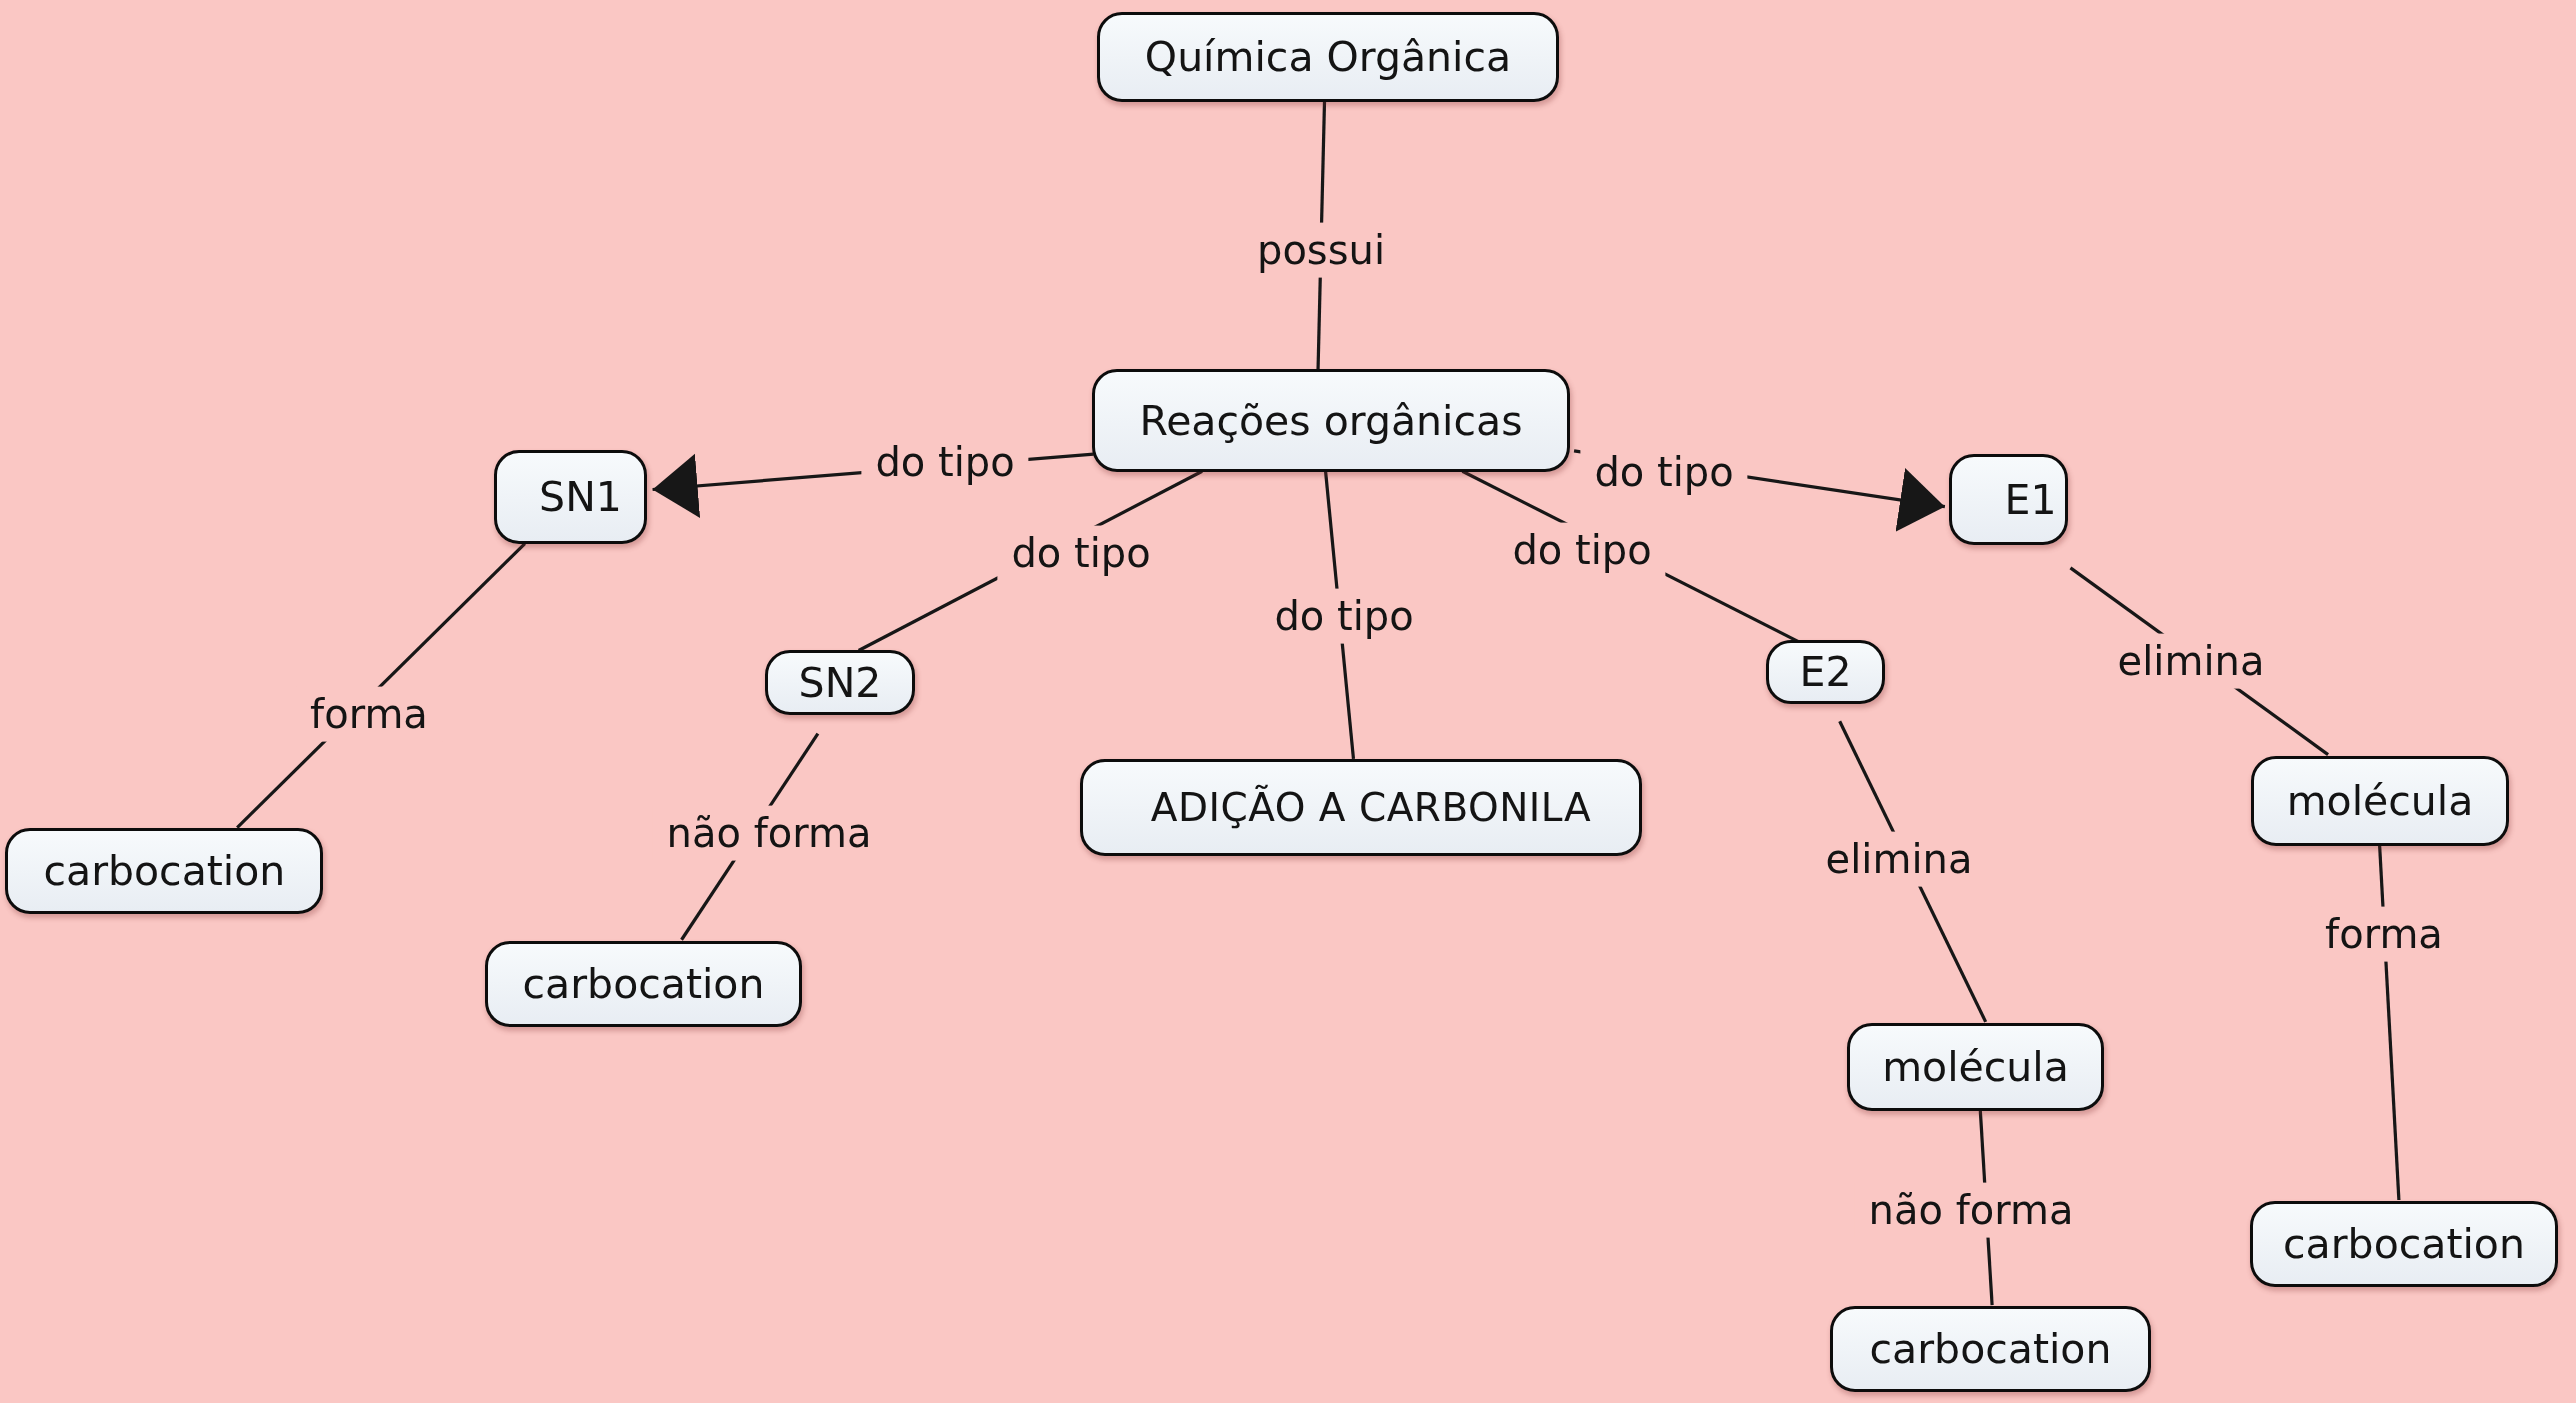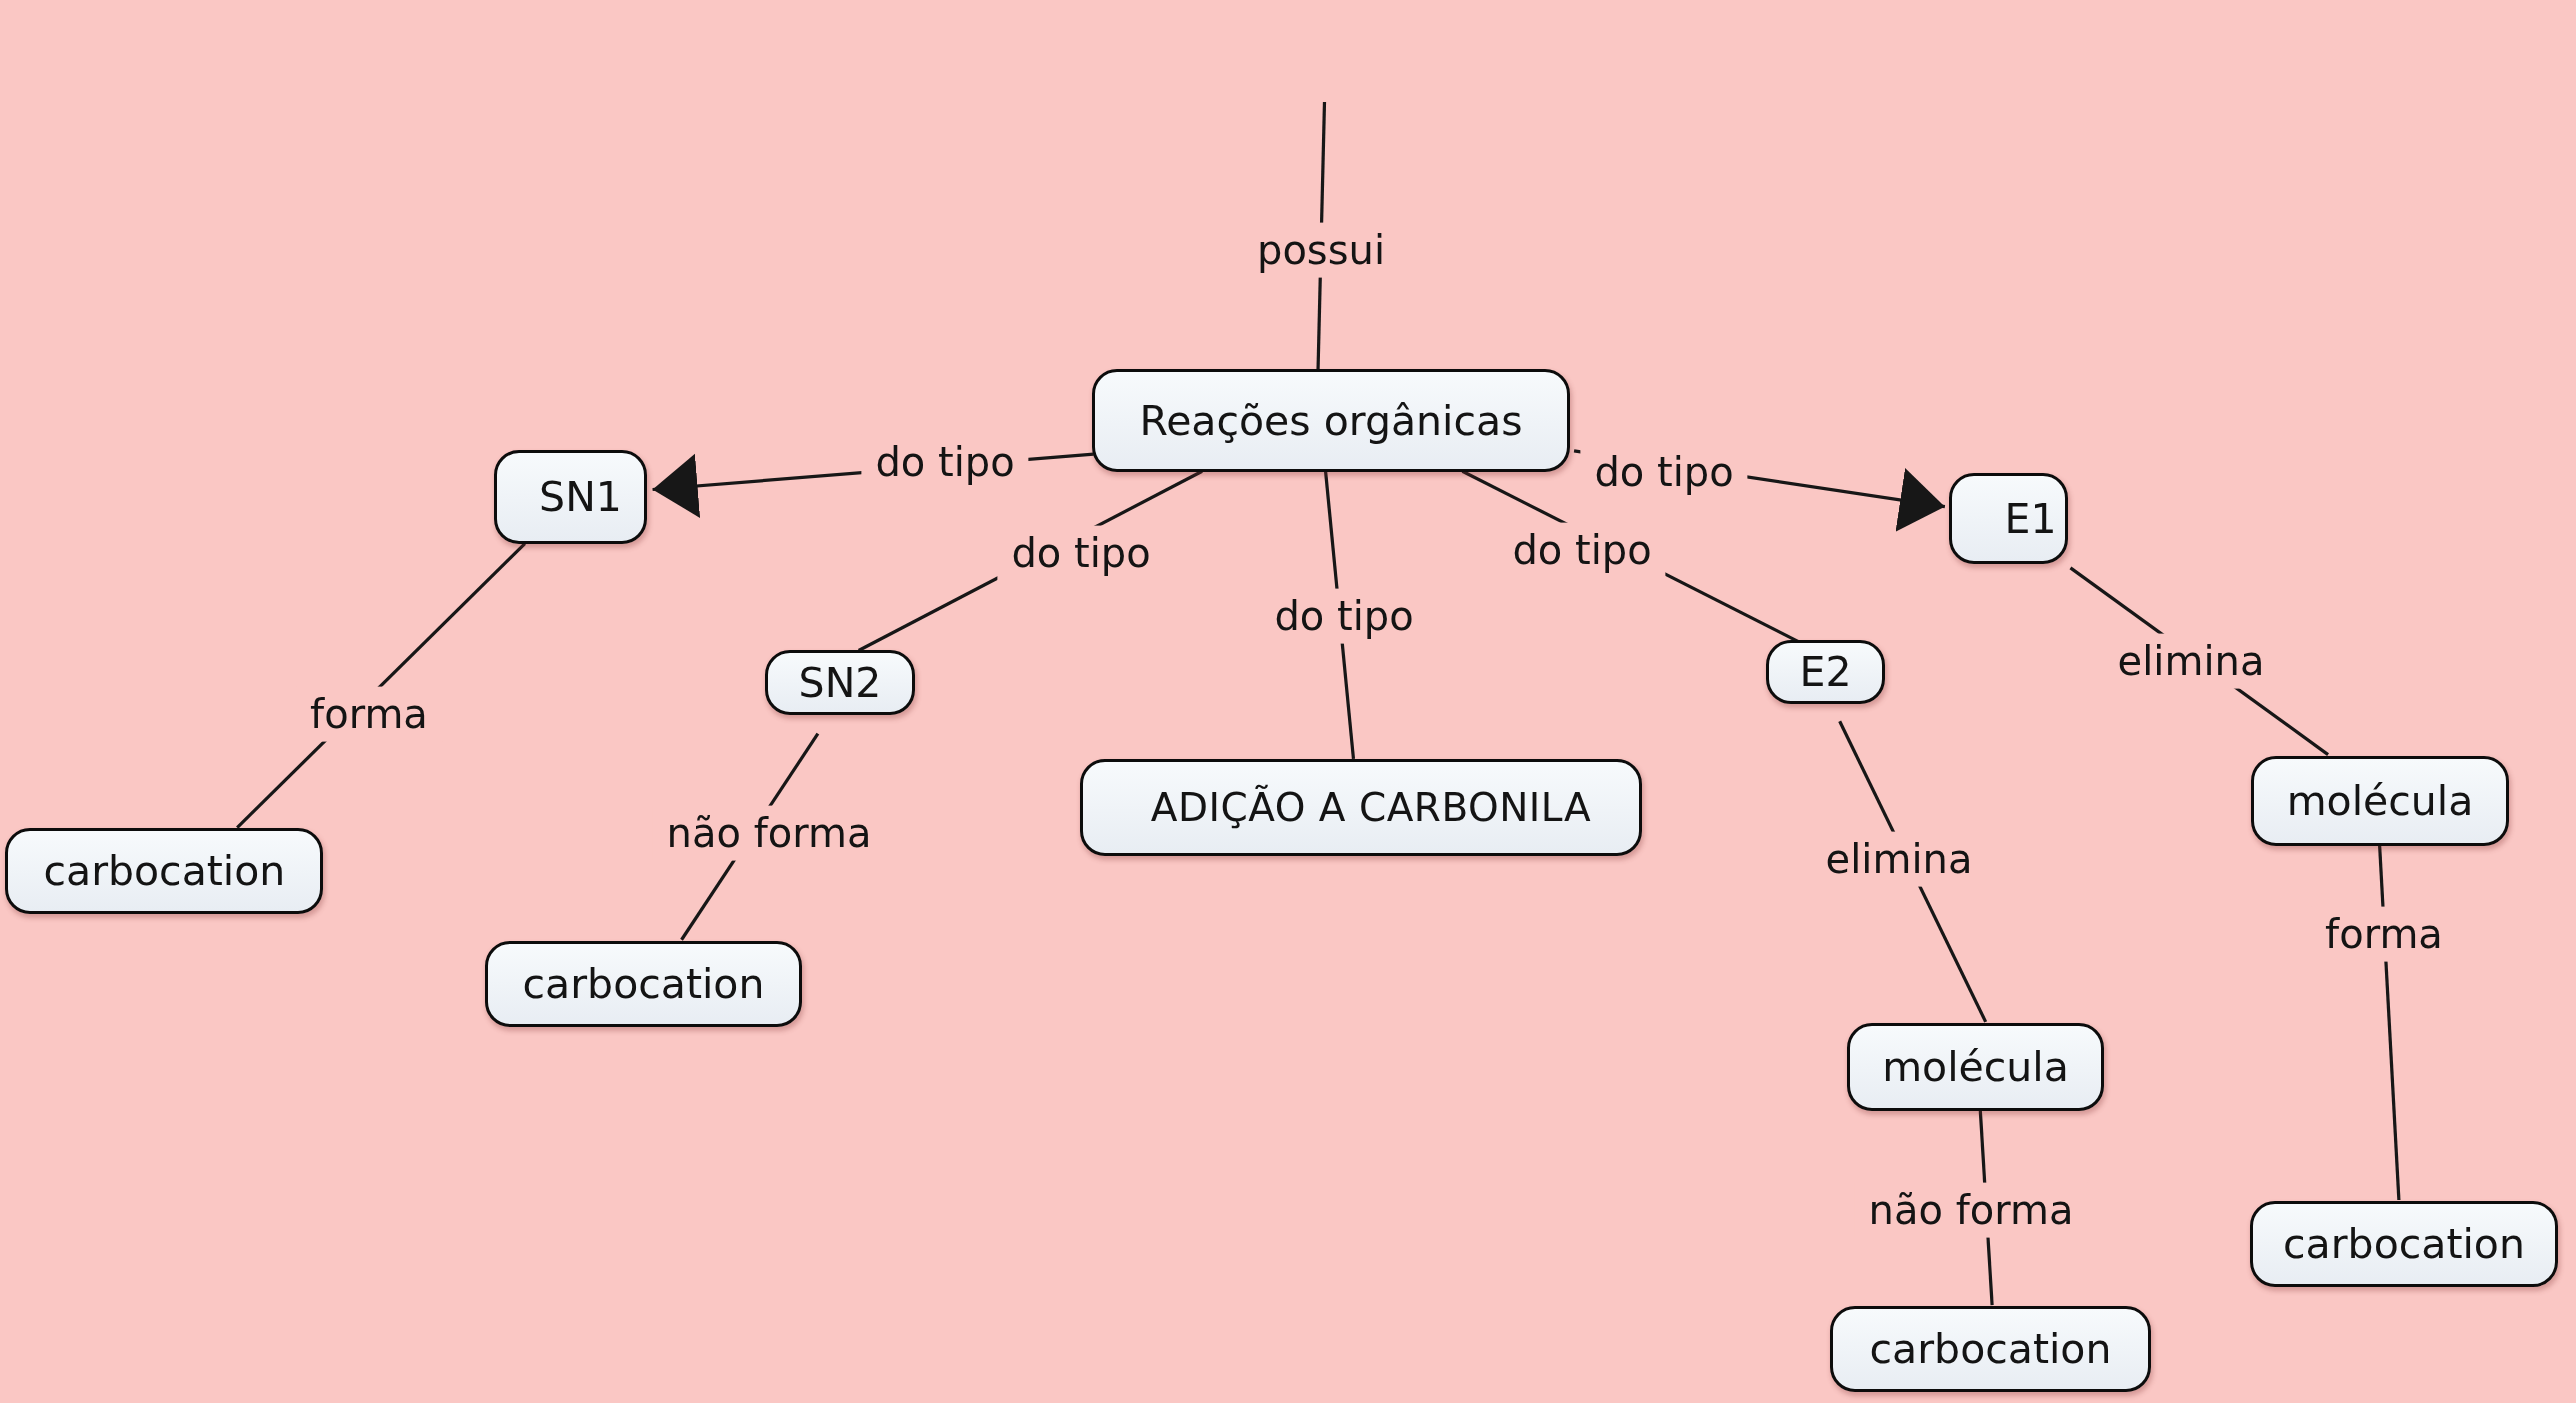--- a/index.html
+++ b/index.html
@@ -76,26 +76,27 @@
       <div class="edge-label" data-name="edge-label-do-tipo-e2" style="left: 1582px; top: 550px;">do tipo</div>
       <div class="edge-label" data-name="edge-label-do-tipo-e1" style="left: 1664px; top: 472px;">do tipo</div>
       <div class="edge-label" data-name="edge-label-forma-sn1" style="left: 369px; top: 714px;">forma</div>
       <div class="edge-label" data-name="edge-label-nao-forma-sn2" style="left: 769px; top: 833px;">não forma</div>
       <div class="edge-label" data-name="edge-label-elimina-e2" style="left: 1899px; top: 859px;">elimina</div>
       <div class="edge-label" data-name="edge-label-nao-forma-e2" style="left: 1971px; top: 1210px;">não forma</div>
       <div class="edge-label" data-name="edge-label-elimina-e1" style="left: 2191px; top: 661px;">elimina</div>
       <div class="edge-label" data-name="edge-label-forma-e1" style="left: 2384px; top: 934px;">forma</div>
     </div>
   <div id="nodes-layer" class="layer" data-name="nodes-layer">
+      <div class="node" data-name="node-quimica" style="left: 1097px; top: 11.8px; width: 462px; height: 90px;">Química Orgânica</div>
       <div class="node" data-name="node-reacoes" style="left: 1092px; top: 369px; width: 478px; height: 103px;">Reações orgânicas</div>
       <div class="node" data-name="node-sn1" style="left: 494px; top: 450px; width: 153px; height: 94px; padding-left: 20px;">SN1</div>
       <div class="node" data-name="node-sn2" style="left: 765px; top: 650px; width: 150px; height: 65px;">SN2</div>
       <div class="node" data-name="node-adicao" style="left: 1080px; top: 759px; width: 562px; height: 97px;">ADIÇÃO A CARBONILA</div>
       <div class="node" data-name="node-e2" style="left: 1766px; top: 640px; width: 119px; height: 64px;">E2</div>
-      <div class="node" data-name="node-e1" style="left: 1949px; top: 473px; width: 119px; height: 91px; padding-left: 44px;">E1</div>
+      <div class="node" data-name="node-e1" style="left: 1949px; top: 454px; width: 119px; height: 91px; padding-left: 44px;">E1</div>
       <div class="node" data-name="node-carb-sn1" style="left: 5.4px; top: 828px; width: 318px; height: 86px;">carbocation</div>
       <div class="node" data-name="node-carb-sn2" style="left: 485px; top: 941px; width: 317px; height: 86px;">carbocation</div>
       <div class="node" data-name="node-mol-e2" style="left: 1847px; top: 1023px; width: 257px; height: 88px;">molécula</div>
       <div class="node" data-name="node-carb-e2" style="left: 1830px; top: 1306px; width: 321px; height: 86px;">carbocation</div>
       <div class="node" data-name="node-mol-e1" style="left: 2251px; top: 756px; width: 258px; height: 90px;">molécula</div>
       <div class="node" data-name="node-carb-e1" style="left: 2250px; top: 1201px; width: 308px; height: 86px;">carbocation</div>
     </div>
 </div>
 
 

